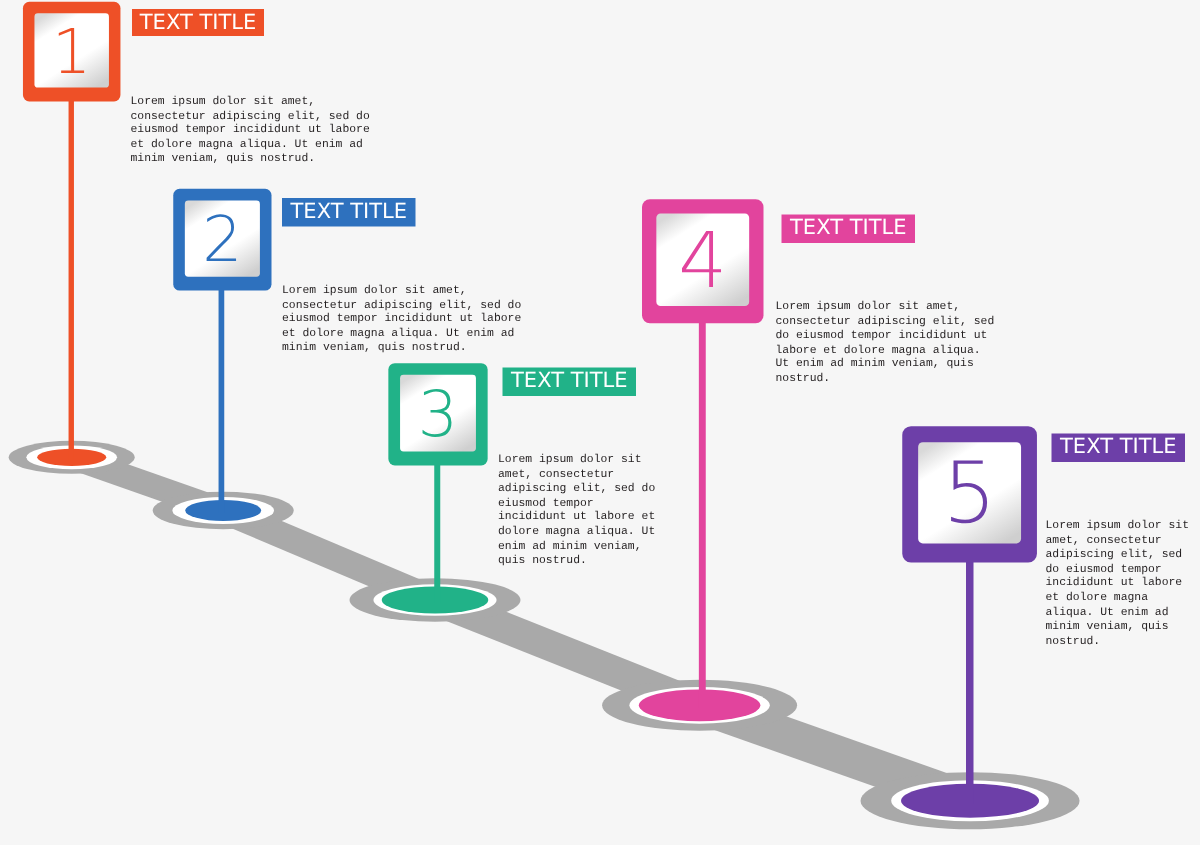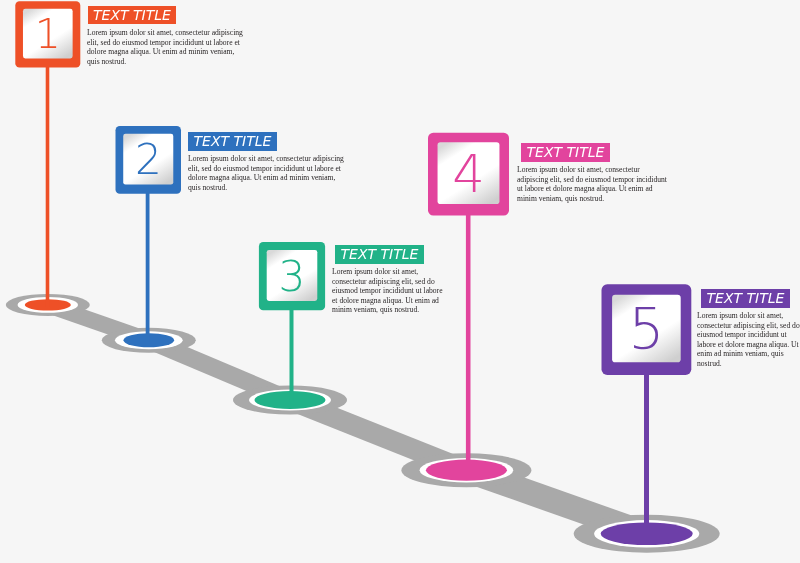--- a/index.html
+++ b/index.html
@@ -1,22 +1,22 @@
 <!DOCTYPE html>
 <html><head>
 <meta charset="utf-8">
 <title>Timeline Infographic</title>
 <style>
   html,body{margin:0;padding:0;background:#f6f6f6;}
   body{width:800px;height:563px;overflow:hidden;font-family:"DejaVu Sans",sans-serif;}
   #stage{position:relative;width:800px;height:563px;background:#f6f6f6;overflow:hidden;}
   svg#scene{position:absolute;left:0;top:0;width:800px;height:563px;display:block;}
   .tbar{position:absolute;color:#ffffff;font-family:"DejaVu Sans",sans-serif;font-weight:400;
-        white-space:nowrap;display:flex;align-items:center;justify-content:center;font-style:italic;}
-  .tbody{position:absolute;color:#231f20;font-family:Liberation Serif, serif;}
+        white-space:nowrap;display:flex;align-items:center;justify-content:center;}
+  .tbody{position:absolute;color:#231f20;font-family:Liberation Mono, monospace;margin-top:36px;}
 </style>
 </head>
 <body>
 
 <div id="stage">
   <svg id="scene" viewBox="0 0 800 563">
     <defs>
       <linearGradient id="plateGrad" x1="0.18" y1="0" x2="0.82" y2="1">
         <stop offset="0" stop-color="#d9d9d9"></stop>
         <stop offset="0.20" stop-color="#ffffff"></stop>

